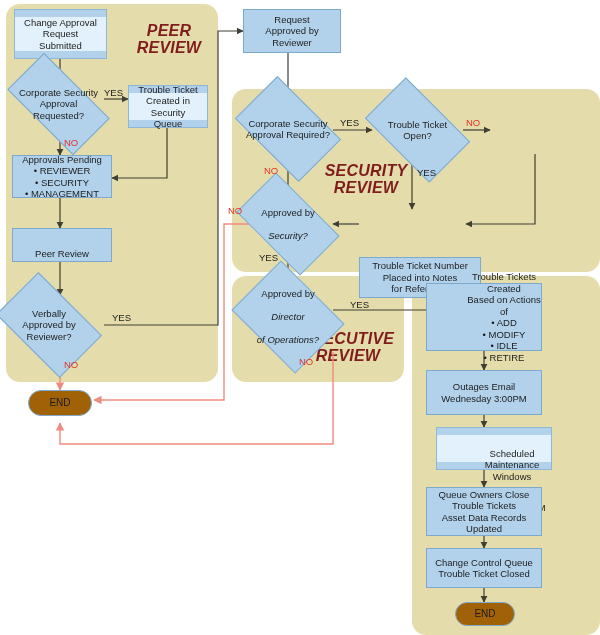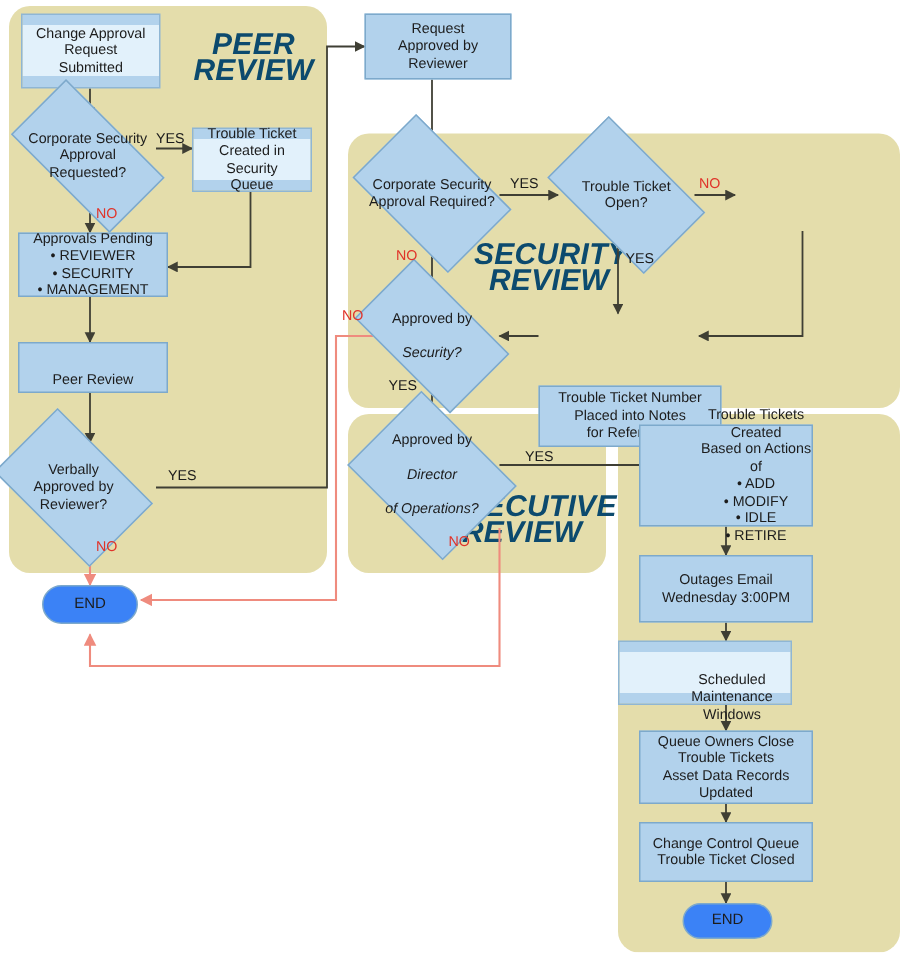--- a/index.html
+++ b/index.html
@@ -15,24 +15,24 @@
     overflow:hidden;
   }
   
   .panel{
     position:absolute;
     background:#e4ddab;
     border-radius:14px;
   }
   .panel-label{
     position:absolute;
-    color:#0c4a6e;
+    color:#7f1d1d;
     font-weight:bold;
     font-style:italic;
-    font-size:20px;
+    font-size:16px;
     line-height:17px;
     text-align:center;
     letter-spacing:.2px;
     white-space:pre-line;
   }
   
   .node{
     position:absolute;
     box-sizing:border-box;
     display:flex;
@@ -54,21 +54,21 @@
       linear-gradient(#b2d2ec 0 7px, #e2f1fb 7px calc(100% - 7px), #b2d2ec calc(100% - 7px) 100%);
     border:1px solid #8fb6d4;
   }
   .banded.split{
     display:block;
     padding-top:8px;
   }
   .banded.split .l1{display:block;}
   .banded.split .l2{display:block;margin-top:8px;}
   .terminator{
-    background:#3b82f6;
+    background:#a16207;
     border:1px solid #7da9cb;
     border-radius:999px;
   }
   .diamond{
     position:absolute;
     display:flex;
     align-items:center;
     justify-content:center;
   }
   .diamond .dshape{
@@ -248,21 +248,21 @@
   <div class="node proc" style="left:426px; top:283px; width:116px; height:68px;padding-left:40px;">Trouble Tickets Created
 Based on Actions of
 • ADD
 • MODIFY
 • IDLE
 • RETIRE</div>
 
   <div class="node proc" style="left:426px; top:370px; width:116px; height:45px;">Outages Email
 Wednesday 3:00PM</div>
 
-  <div class="node banded split" style="left:412px; top:427px; width:116px; height:43px;padding-left:36px;">
+  <div class="node banded split" style="left:436px; top:427px; width:116px; height:43px;padding-left:36px;">
     <span class="l1">Scheduled Maintenance
 Windows</span>
     <span class="l2">Sunday 8:00AM to 11:00AM</span>
   </div>
 
   <div class="node proc" style="left:426px; top:487px; width:116px; height:49px;">Queue Owners Close
 Trouble Tickets
 Asset Data Records Updated</div>
 
   <div class="node proc" style="left:426px; top:548px; width:116px; height:40px;">Change Control Queue

